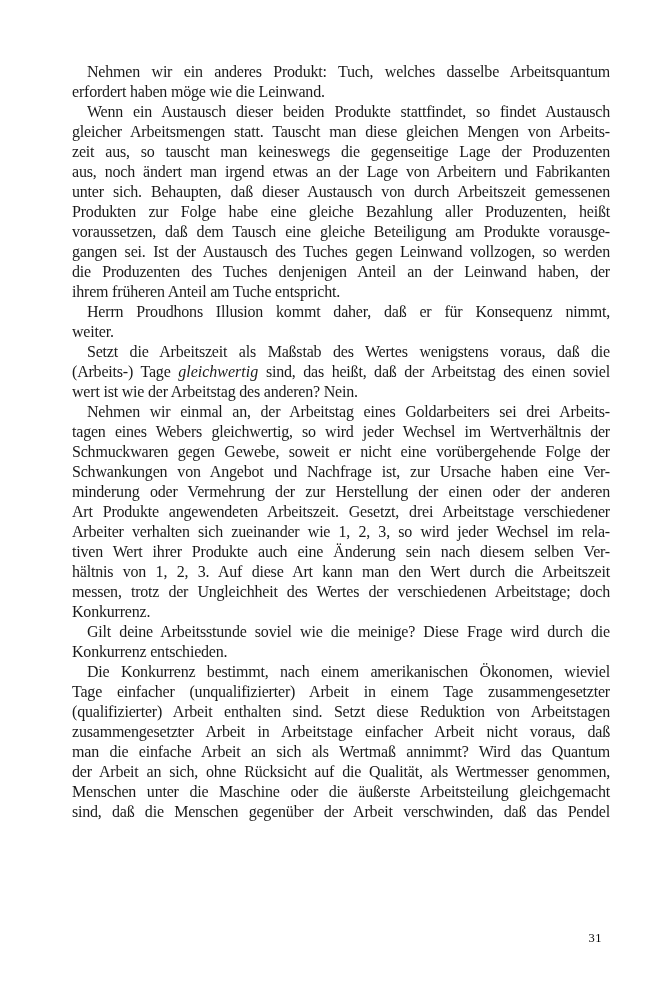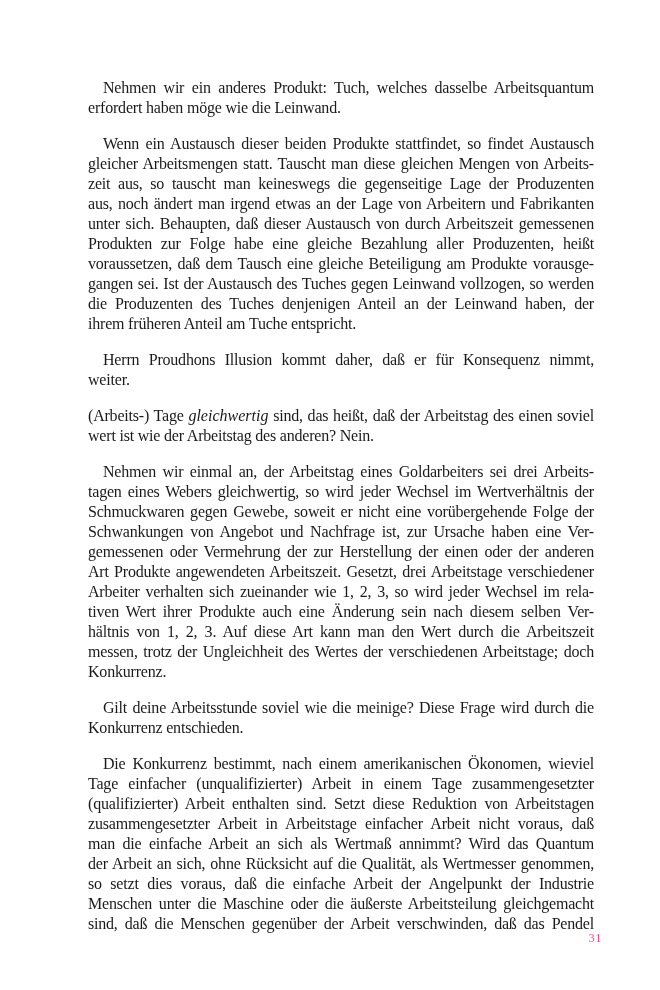--- a/index.html
+++ b/index.html
@@ -15,21 +15,21 @@
   }
   .text-block {
     position: absolute;
     left: 72px;
     top: 62px;
     width: 538px;
     font-size: 16px;
     line-height: 20px;
     letter-spacing: -0.2px;
   }
-  .para { margin: 16px; padding: 0; }
+  .para { margin: 0; padding: 0; }
   .line {
     text-align: justify;
     text-align-last: justify;
     height: 20px;
     overflow: visible;
     white-space: normal;
   }
   .line.first { text-indent: 15px; }
   .line.plast { text-align-last: left; }
   .line i { letter-spacing: 0; }
@@ -37,21 +37,21 @@
     position: absolute;
     left: 72px;
     top: 931px;
     width: 538px;
     text-align: right;
     padding-right: 8px;
     box-sizing: border-box;
     font-size: 12.5px;
     line-height: 14px;
     letter-spacing: 0.5px;
-    color: #ec4899;
+    color: #000000;
   }
 </style>
 </head>
 <body>
 
 <div class="page">
   <div class="text-block">
       <div class="para">
         <div class="line first">Nehmen wir ein anderes Produkt: Tuch, welches dasselbe Arbeitsquantum</div>
         <div class="line plast">erfordert haben möge wie die Leinwand.</div>
@@ -66,46 +66,46 @@
         <div class="line">voraussetzen, daß dem Tausch eine gleiche Beteiligung am Produkte vorausge-</div>
         <div class="line">gangen sei. Ist der Austausch des Tuches gegen Leinwand vollzogen, so werden</div>
         <div class="line">die Produzenten des Tuches denjenigen Anteil an der Leinwand haben, der</div>
         <div class="line plast">ihrem früheren Anteil am Tuche entspricht.</div>
       </div>
       <div class="para">
         <div class="line first">Herrn Proudhons Illusion kommt daher, daß er für Konsequenz nimmt,</div>
         <div class="line plast">weiter.</div>
       </div>
       <div class="para">
+        <div class="line first">Setzt die Arbeitszeit als Maßstab des Wertes wenigstens voraus, daß die</div>
         <div class="line">(Arbeits-) Tage <i>gleichwertig</i> sind, das heißt, daß der Arbeitstag des einen soviel</div>
         <div class="line plast">wert ist wie der Arbeitstag des anderen? Nein.</div>
       </div>
       <div class="para">
         <div class="line first">Nehmen wir einmal an, der Arbeitstag eines Goldarbeiters sei drei Arbeits-</div>
         <div class="line">tagen eines Webers gleichwertig, so wird jeder Wechsel im Wertverhältnis der</div>
         <div class="line">Schmuckwaren gegen Gewebe, soweit er nicht eine vorübergehende Folge der</div>
         <div class="line">Schwankungen von Angebot und Nachfrage ist, zur Ursache haben eine Ver-</div>
-        <div class="line">gemessenen oder Vermehrung der zur Herstellung der einen oder der anderen</div>
+        <div class="line">minderung oder Vermehrung der zur Herstellung der einen oder der anderen</div>
         <div class="line">Art Produkte angewendeten Arbeitszeit. Gesetzt, drei Arbeitstage verschiedener</div>
         <div class="line">Arbeiter verhalten sich zueinander wie 1, 2, 3, so wird jeder Wechsel im rela-</div>
         <div class="line">tiven Wert ihrer Produkte auch eine Änderung sein nach diesem selben Ver-</div>
         <div class="line">hältnis von 1, 2, 3. Auf diese Art kann man den Wert durch die Arbeitszeit</div>
         <div class="line">messen, trotz der Ungleichheit des Wertes der verschiedenen Arbeitstage; doch</div>
         <div class="line plast">Konkurrenz.</div>
       </div>
       <div class="para">
         <div class="line first">Gilt deine Arbeitsstunde soviel wie die meinige? Diese Frage wird durch die</div>
         <div class="line plast">Konkurrenz entschieden.</div>
       </div>
       <div class="para">
         <div class="line first">Die Konkurrenz bestimmt, nach einem amerikanischen Ökonomen, wieviel</div>
         <div class="line">Tage einfacher (unqualifizierter) Arbeit in einem Tage zusammengesetzter</div>
         <div class="line">(qualifizierter) Arbeit enthalten sind. Setzt diese Reduktion von Arbeitstagen</div>
         <div class="line">zusammengesetzter Arbeit in Arbeitstage einfacher Arbeit nicht voraus, daß</div>
         <div class="line">man die einfache Arbeit an sich als Wertmaß annimmt? Wird das Quantum</div>
         <div class="line">der Arbeit an sich, ohne Rücksicht auf die Qualität, als Wertmesser genommen,</div>
-        <div class="line">so setzt dies voraus, daß die einfache Arbeit der Angelpunkt der Industrie</div>
         <div class="line">Menschen unter die Maschine oder die äußerste Arbeitsteilung gleichgemacht</div>
         <div class="line">sind, daß die Menschen gegenüber der Arbeit verschwinden, daß das Pendel</div>
       </div>
     </div>
   <div class="pagenum">31</div>
 </div>
 
 </body></html>

